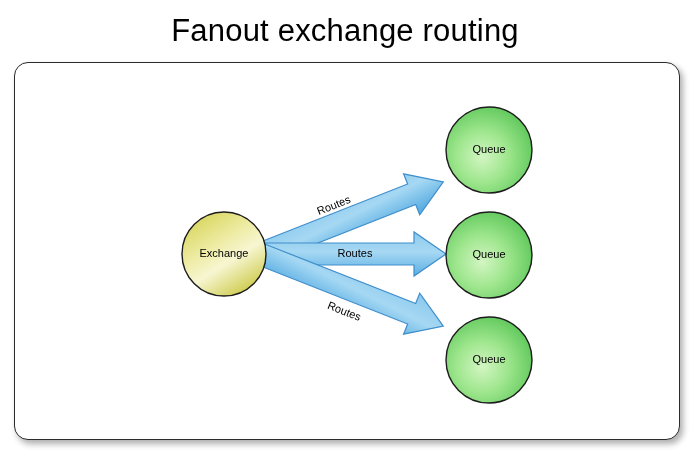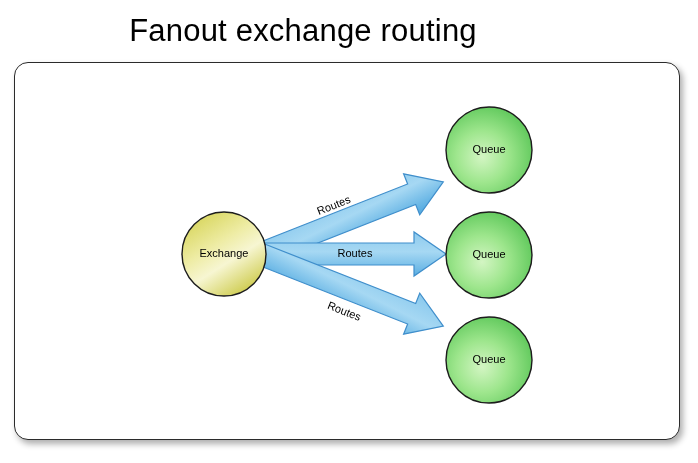--- a/index.html
+++ b/index.html
@@ -25,20 +25,21 @@
     left: 0;
     top: 14px;
     width: 606px;
     text-align: center;
     font-family: "Liberation Sans", sans-serif;
     font-size: 31px;
     font-weight: 400;
     color: #000000;
     letter-spacing: 0.2px;
     line-height: 34px;
+    padding-left: 42px;
   }
   #canvas-frame {
     position: absolute;
     left: 14px;
     top: 62px;
     width: 666px;
     height: 378px;
     background: #ffffff;
     border: 1px solid #2b2b2b;
     border-radius: 14px;

